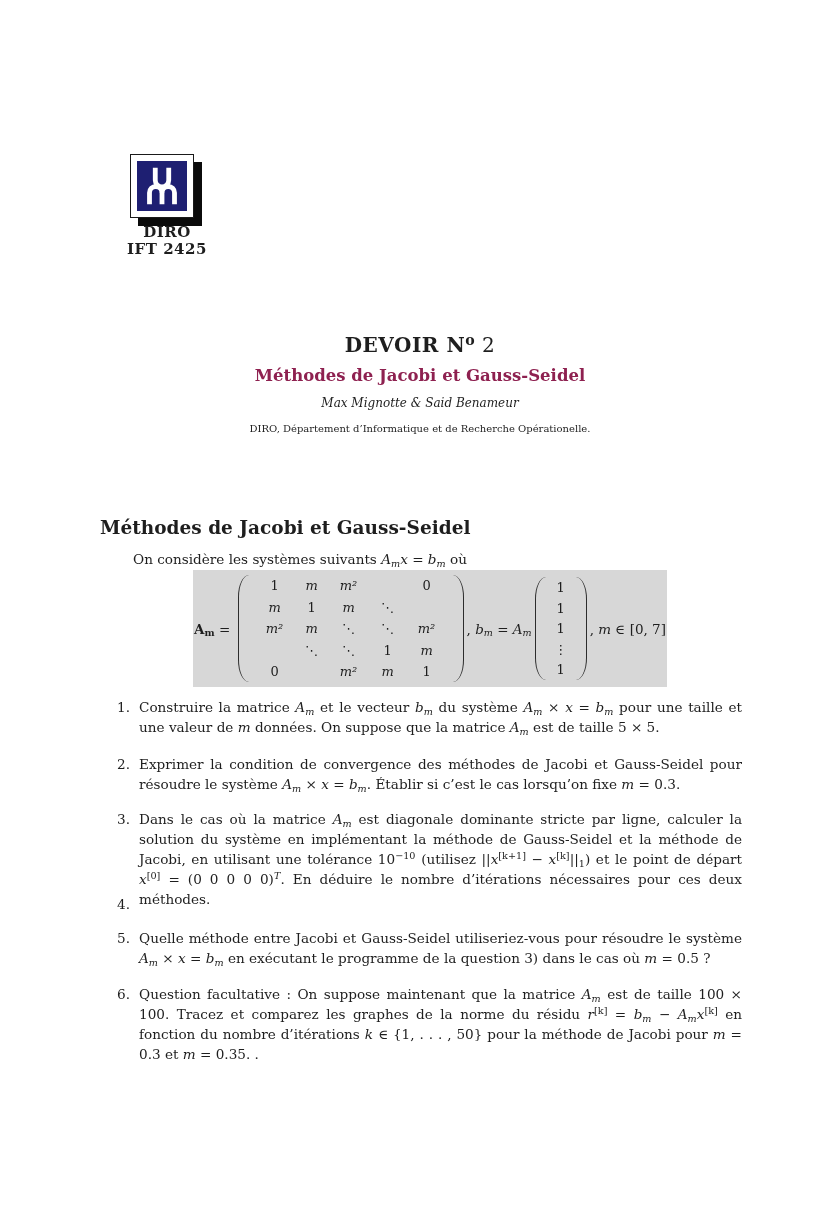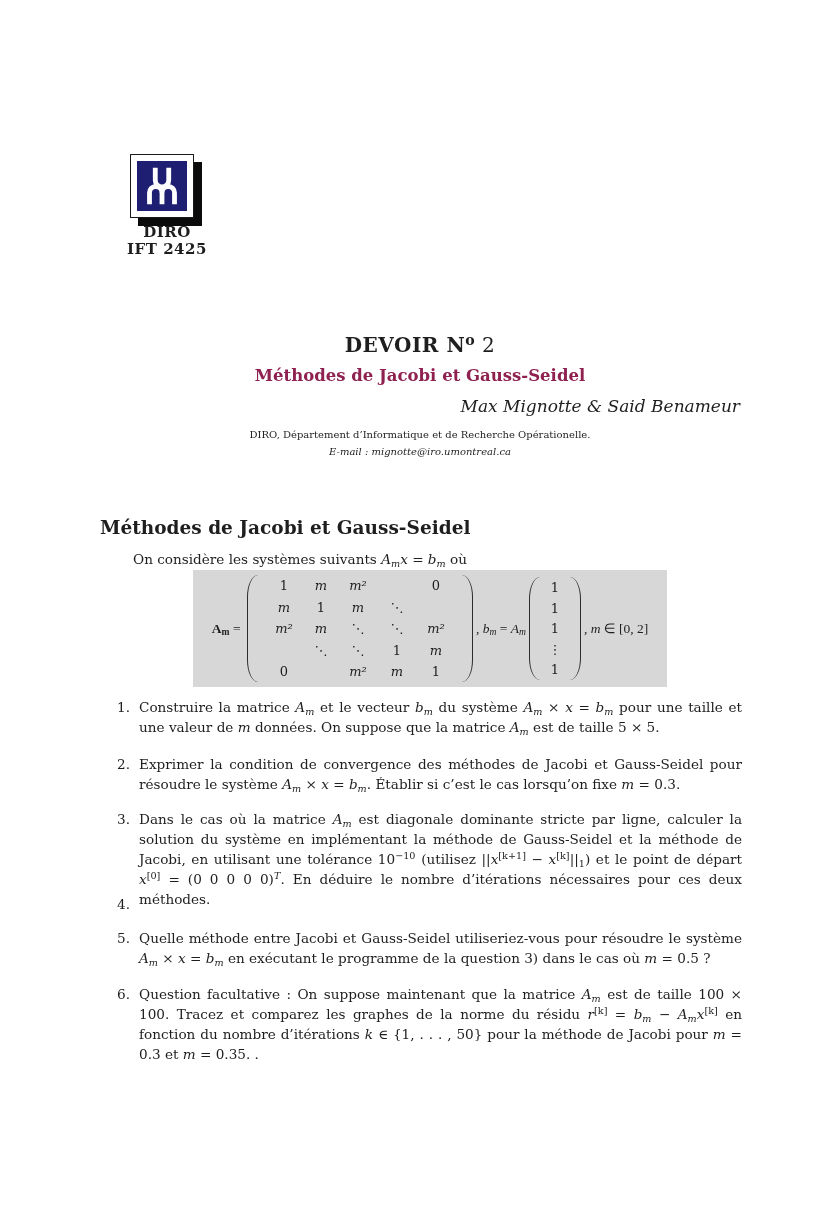--- a/index.html
+++ b/index.html
@@ -20,32 +20,32 @@
   #logo .navy{position:absolute;left:6px;top:6px;width:50px;height:50px;background:#1e1f72;}
   #logo svg{position:absolute;left:0;top:0;}
   .logo-label{position:absolute;left:-18px;width:110px;text-align:center;font-weight:bold;font-size:15px;letter-spacing:0.5px;}
   #logo-l1{top:69px;}
   #logo-l2{top:86px;text-align:center;}
 
   
   #head{position:absolute;left:100px;top:294px;width:640px;text-align:center;margin-top:39px;}
   #doc-title{font-size:20px;letter-spacing:0.5px;}
   #doc-subtitle{margin-top:9px;font-size:16.5px;font-weight:bold;color:#8e2150;}
-  #doc-authors{margin-top:11px;font-size:17px;font-style:italic;text-align:right;}
+  #doc-authors{margin-top:11px;font-size:12px;font-style:italic;}
   #affil{margin-top:11px;font-size:10px;line-height:16.5px;}
   #affil .email{font-style:italic;}
 
   
   #section-heading{position:absolute;left:100px;top:517px;font-size:18.5px;font-weight:bold;}
   #intro{position:absolute;left:133px;top:551px;font-size:13.6px;}
 
   
   #eqbox{position:absolute;left:193px;top:570px;width:474px;height:117px;background:#d7d7d7;
          display:flex;align-items:center;justify-content:center;font-size:13.5px;}
-  .eq-seg{white-space:pre;font-family:Liberation Serif, serif;}
+  .eq-seg{white-space:pre;}
   .mat-wrap{display:flex;align-items:stretch;margin:0 3px;}
   .paren{width:11px;}
   .paren.l{border-left:1.8px solid #2c2c2c;border-top-left-radius:11px 22px;border-bottom-left-radius:11px 22px;margin-right:5px;}
   .paren.r{border-right:1.8px solid #2c2c2c;border-top-right-radius:11px 22px;border-bottom-right-radius:11px 22px;margin-left:5px;}
   #matrix{display:grid;grid-template-columns:40px 34px 40px 38px 40px;grid-auto-rows:21.5px;
           align-items:center;justify-items:center;}
   #vector{display:grid;grid-template-columns:18px;grid-auto-rows:20.5px;align-items:center;justify-items:center;}
   .cell{font-family:"DejaVu Serif","DejaVu Sans",serif;font-size:13px;line-height:1;}
 
   
@@ -76,21 +76,20 @@
   <div class="logo-label" id="logo-l1">DIRO</div>
   <div class="logo-label" id="logo-l2">IFT 2425</div>
 </div>
 
 <div id="head">
   <div id="doc-title"><span class="bf">DEVOIR N</span><span class="sup bf">o</span><span> 2</span></div>
   <div id="doc-subtitle">Méthodes de Jacobi et Gauss-Seidel</div>
   <div id="doc-authors">Max Mignotte &amp; Said Benameur</div>
   <div id="affil">
     <div>DIRO, Département d’Informatique et de Recherche Opérationelle.</div>
-    <div class="email">E-mail : mignotte@iro.umontreal.ca</div>
   </div>
 </div>
 
 <div id="section-heading">Méthodes de Jacobi et Gauss-Seidel</div>
 <div id="intro"><span>On considère les systèmes suivants </span><span class="mi">A</span><span class="sub mi">m</span><span class="mi">x</span><span> = </span><span class="mi">b</span><span class="sub mi">m</span><span> où</span></div>
 
 <div id="eqbox">
   <span class="eq-seg"><span class="bf">A</span><span class="sub bf">m</span><span> = </span></span>
   <span class="mat-wrap">
     <span class="paren l"></span>
@@ -128,21 +127,21 @@
     <span class="paren l"></span>
     <span id="vector">
         <div class="cell">1</div>
         <div class="cell">1</div>
         <div class="cell">1</div>
         <div class="cell">⋮</div>
         <div class="cell">1</div>
       </span>
     <span class="paren r"></span>
   </span>
-  <span class="eq-seg"><span>, </span><span class="mi">m</span><span> ∈ [0, 2]</span></span>
+  <span class="eq-seg"><span>, </span><span class="mi">m</span><span> ∈ [0, 7]</span></span>
 </div>
 
 <div class="item" id="item-1">
   <span class="num">1.</span>
   <span><span>Construire la matrice </span><span class="mi">A</span><span class="sub mi">m</span><span> et le vecteur </span><span class="mi">b</span><span class="sub mi">m</span><span> du système </span><span class="mi">A</span><span class="sub mi">m</span><span> × </span><span class="mi">x</span><span> = </span><span class="mi">b</span><span class="sub mi">m</span><span> pour une taille et une valeur de </span><span class="mi">m</span><span> données. On suppose que la matrice </span><span class="mi">A</span><span class="sub mi">m</span><span> est de taille 5 × 5.</span></span>
 </div>
 <div class="item" id="item-2">
   <span class="num">2.</span>
   <span><span>Exprimer la condition de convergence des méthodes de Jacobi et Gauss-Seidel pour résoudre le système </span><span class="mi">A</span><span class="sub mi">m</span><span> × </span><span class="mi">x</span><span> = </span><span class="mi">b</span><span class="sub mi">m</span><span>. Établir si c’est le cas lorsqu’on fixe </span><span class="mi">m</span><span> = 0.3.</span></span>
 </div>

